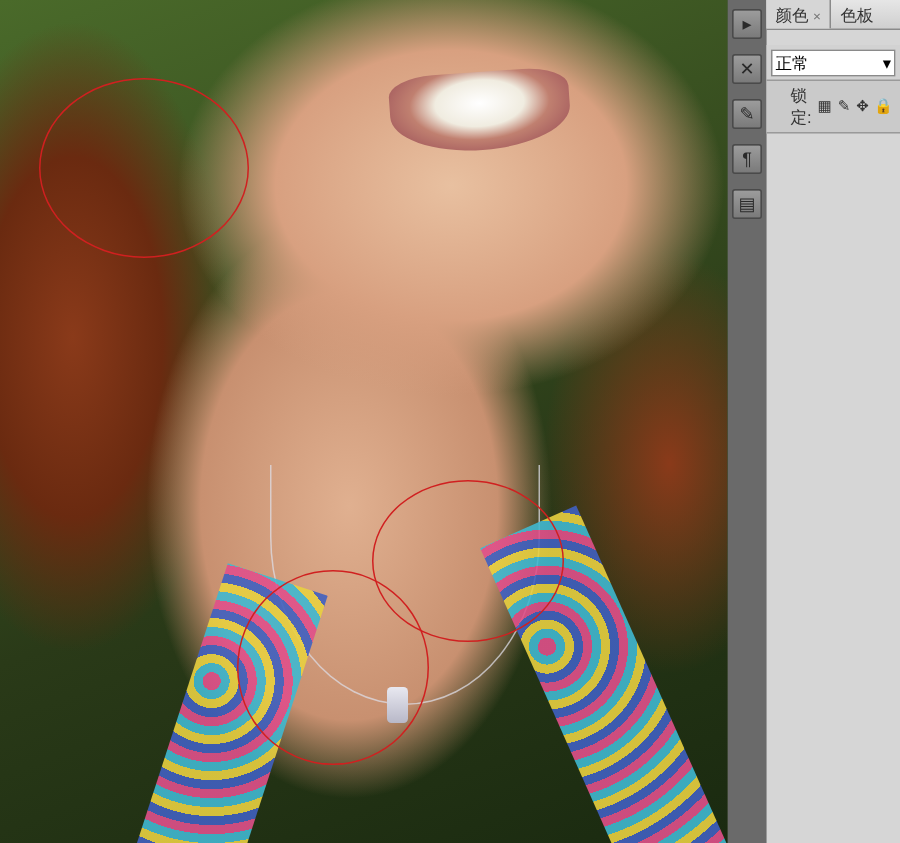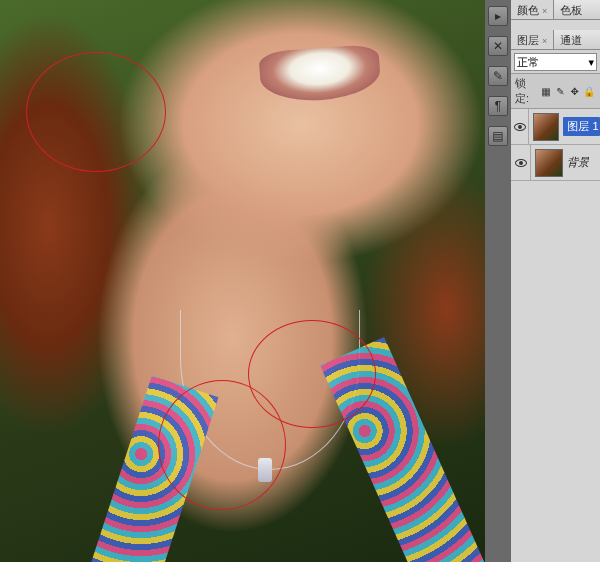--- a/index.html
+++ b/index.html
@@ -114,21 +114,21 @@
   .blend-select {
     flex:1; height:18px;
     border:1px solid #8a8a8a;
     background:#fff;
     font-size:11px;
     padding:1px 2px;
     display:flex; align-items:center; justify-content:space-between;gap:40px;
   }
   .lock-row {
     display:flex; align-items:center; gap:4px;
-    padding:2px 4px;
+    padding:2px 16px;
     background:#cacaca;
     border-bottom:1px solid #9a9a9a;
     color:#333;
   }
   .lock-ico { width:12px; height:12px; display:inline-flex; align-items:center; justify-content:center; font-size:10px; }
   .layer-list { flex:1; background:#d6d6d6; }
   .layer-row {
     display:flex; align-items:center; height:36px;
     border-bottom:1px solid #a8a8a8;
     background:#d6d6d6;
@@ -180,55 +180,31 @@
     <div class="panel-tabs">
       <div class="tab active">
         <span>颜色</span><span class="x">×</span>
       </div>
       <div class="tab">
         <span>色板</span>
       </div>
     </div>
     <div class="color-body"></div>
 
-    <div class="panel-tabs">
-      <div class="tab active">
-        <span>图层</span><span class="x">×</span>
-      </div>
-      <div class="tab">
-        <span>通道</span>
-      </div>
-    </div>
 
     <div class="layers-header">
       <div class="blend-select">
         <span>正常</span>
         <span>▾</span>
       </div>
     </div>
 
     <div class="lock-row">
       <span>锁定:</span>
       <span class="lock-ico">▦</span>
       <span class="lock-ico">✎</span>
       <span class="lock-ico">✥</span>
       <span class="lock-ico">🔒</span>
     </div>
 
-    <div class="layer-list">
-      <div class="layer-row selected">
-        <div class="vis-toggle">
-            <span class="eye"></span>
-          </div>
-        <div class="thumb"></div>
-        <span class="layer-label">图层 1</span>
-      </div>
-      <div class="layer-row">
-        <div class="vis-toggle">
-            <span class="eye"></span>
-          </div>
-        <div class="thumb"></div>
-        <span class="layer-label italic">背景</span>
-      </div>
-    </div>
 
   </div>
 </div>
 
 </body></html>

